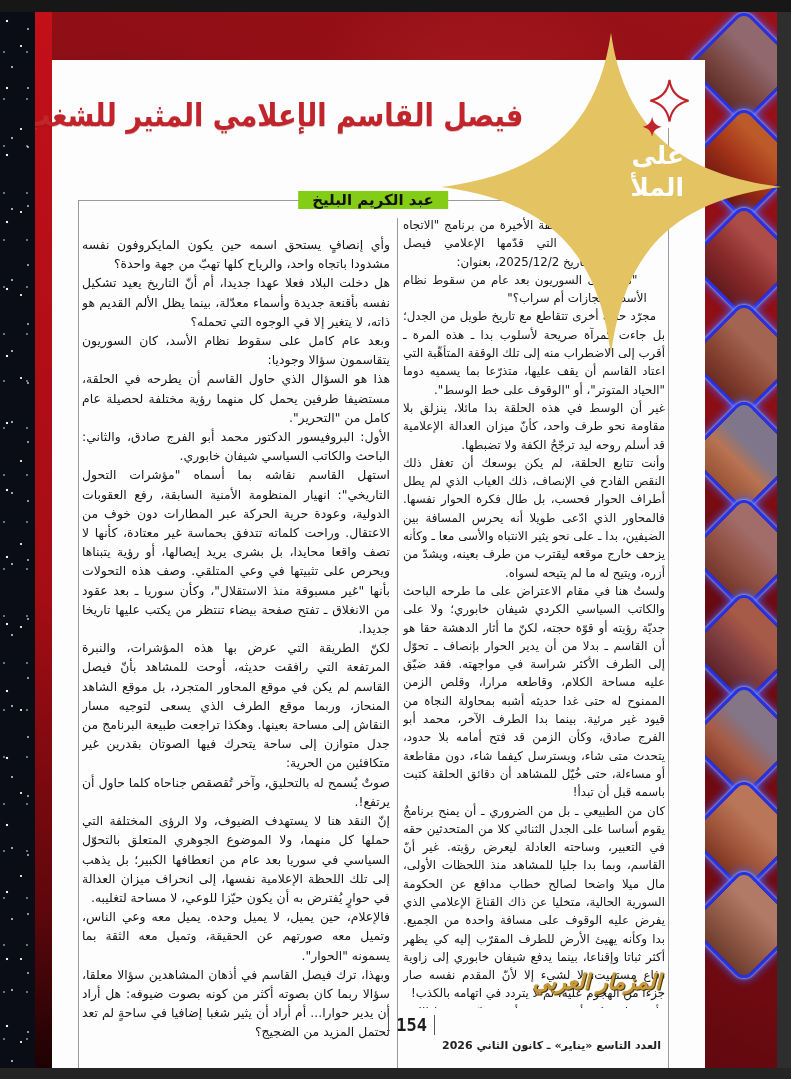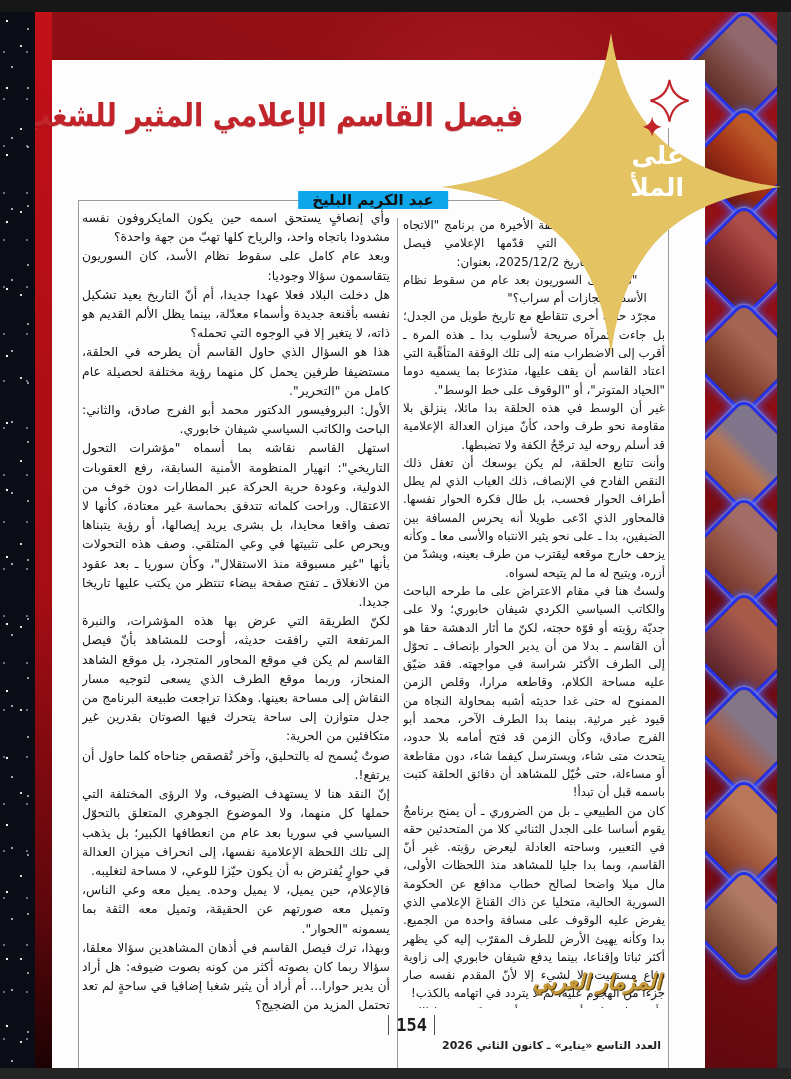--- a/index.html
+++ b/index.html
@@ -51,33 +51,33 @@
   
   .page{position:absolute;left:52px;top:60px;width:653px;height:1008px;background:#fdfdfd;z-index:3;}
   .page-title{
     position:absolute;right:182px;top:16px;direction:rtl;white-space:nowrap;
     font-size:31px;font-weight:bold;color:#c2242b;
     transform:scaleX(.88);transform-origin:right center;letter-spacing:-1px;
     text-shadow:0 1px 0 rgba(120,10,10,.25);
   }
   .author{
     position:absolute;left:321px;top:131px;transform:translateX(-50%);
-    background:#0ea5e9;padding:0 14px;direction:rtl;
+    background:#84cc16;padding:0 14px;direction:rtl;
     font-size:15px;font-weight:bold;color:#111;z-index:4;
   }
   .line{position:absolute;background:#9a9a9a;}
   .frame-top{left:26px;top:140px;width:590px;height:1px;}
   .frame-left{left:26px;top:140px;width:1px;height:868px;}
   .frame-right{left:616px;top:68px;width:1px;height:940px;}
   .col-divider{left:345px;top:158px;width:1px;height:852px;}
   
   .col{position:absolute;direction:rtl;text-align:justify;color:#161616;overflow:hidden;}
   .col p{margin:0;}
   .col-right{left:351px;top:156px;width:262px;height:792px;font-size:11.8px;line-height:18.3px;}
-  .col-left{left:30px;top:148px;width:308px;height:840px;font-size:12.4px;line-height:19.2px;}
+  .col-left{left:30px;top:175px;width:308px;height:840px;font-size:12.4px;line-height:19.2px;}
   .star-spacer{float:right;width:56px;height:118px;shape-outside:polygon(100% 0,0 0,100% 92%);}
   
   .footer{position:absolute;right:44px;bottom:16px;direction:rtl;text-align:left;z-index:4;}
   .footer .logo{
     display:block;text-align:right;padding-left:6px;
     font-family:"DejaVu Serif",serif;font-weight:bold;font-size:21px;font-style:italic;
     color:#c89a3a;text-shadow:1px 1px 0 #4a3408, 0 0 1px #7a5c10;white-space:nowrap;
   }
   .issue-line{display:flex;direction:ltr;align-items:center;gap:7px;margin-top:3px;justify-content:flex-end;}
   .vbar{width:1px;height:20px;background:#555;}
@@ -148,22 +148,22 @@
       <p>"ماذا جنى السوريون بعد عام من سقوط نظام الأسد... إنجازات أم سراب؟"</p>
       <p>مجرّد حلقة أخرى تتقاطع مع تاريخ طويل من الجدل؛ بل جاءت كمرآة صريحة لأسلوب بدا ـ هذه المرة ـ أقرب إلى الاضطراب منه إلى تلك الوقفة المتأهِّبة التي اعتاد القاسم أن يقف عليها، متذرّعا بما يسميه دوما "الحياد المتوتر"، أو "الوقوف على خط الوسط".</p>
       <p>غير أن الوسط في هذه الحلقة بدا مائلا، ينزلق بلا مقاومة نحو طرف واحد، كأنّ ميزان العدالة الإعلامية قد أسلم روحه ليد ترجّحُ الكفة ولا تضبطها.</p>
       <p>وأنت تتابع الحلقة، لم يكن بوسعك أن تغفل ذلك النقص الفادح في الإنصاف، ذلك الغياب الذي لم يطل أطراف الحوار فحسب، بل طال فكرة الحوار نفسها. فالمحاور الذي ادّعى طويلا أنه يحرس المسافة بين الضيفين، بدا ـ على نحو يثير الانتباه والأسى معا ـ وكأنه يزحف خارج موقعه ليقترب من طرف بعينه، ويشدّ من أزره، ويتيح له ما لم يتيحه لسواه.</p>
       <p>ولستُ هنا في مقام الاعتراض على ما طرحه الباحث والكاتب السياسي الكردي شيفان خابوري؛ ولا على جديّة رؤيته أو قوّة حجته، لكنّ ما أثار الدهشة حقا هو أن القاسم ـ بدلا من أن يدير الحوار بإنصاف ـ تحوّل إلى الطرف الأكثر شراسة في مواجهته. فقد ضيّق عليه مساحة الكلام، وقاطعه مرارا، وقلص الزمن الممنوح له حتى غدا حديثه أشبه بمحاولة النجاة من قيود غير مرئية. بينما بدا الطرف الآخر، محمد أبو الفرج صادق، وكأن الزمن قد فتح أمامه بلا حدود، يتحدث متى شاء، ويسترسل كيفما شاء، دون مقاطعة أو مساءلة، حتى خُيّل للمشاهد أن دقائق الحلقة كتبت باسمه قبل أن تبدأ!</p>
       <p>كان من الطبيعي ـ بل من الضروري ـ أن يمنح برنامجٌ يقوم أساسا على الجدل الثنائي كلا من المتحدثين حقه في التعبير، وساحته العادلة ليعرض رؤيته. غير أنّ القاسم، وبما بدا جليا للمشاهد منذ اللحظات الأولى، مال ميلا واضحا لصالح خطاب مدافع عن الحكومة السورية الحالية، متخليا عن ذاك القناعَ الإعلامي الذي يفرض عليه الوقوف على مسافة واحدة من الجميع. بدا وكأنه يهيئ الأرض للطرف المقرّب إليه كي يظهر أكثر ثباتا وإقناعا، بينما يدفع شيفان خابوري إلى زاوية دفاع مستميت، لا لشيء إلا لأنّ المقدم نفسه صار جزءا من الهجوم عليه، ثم لا يتردد في اتهامه بالكذب!</p>
       <p>فأي عدل يمكن أن يَنبت في أرضٍ رجّحت فيها الكفة قبل أن يبدأ النقاش؟</p>
     </div>
   <div class="col col-left" id="col-left">
       <p>وأي إنصافٍ يستحق اسمه حين يكون المايكروفون نفسه مشدودا باتجاه واحد، والرياح كلها تهبّ من جهة واحدة؟</p>
+      <p>هل دخلت البلاد فعلا عهدا جديدا، أم أنّ التاريخ يعيد تشكيل نفسه بأقنعة جديدة وأسماء معدّلة، بينما يظل الألم القديم هو ذاته، لا يتغير إلا في الوجوه التي تحمله؟</p>
       <p>وبعد عام كامل على سقوط نظام الأسد، كان السوريون يتقاسمون سؤالا وجوديا:</p>
-      <p>هل دخلت البلاد فعلا عهدا جديدا، أم أنّ التاريخ يعيد تشكيل نفسه بأقنعة جديدة وأسماء معدّلة، بينما يظل الألم القديم هو ذاته، لا يتغير إلا في الوجوه التي تحمله؟</p>
       <p>هذا هو السؤال الذي حاول القاسم أن يطرحه في الحلقة، مستضيفا طرفين يحمل كل منهما رؤية مختلفة لحصيلة عام كامل من "التحرير".</p>
       <p>الأول: البروفيسور الدكتور محمد أبو الفرج صادق، والثاني: الباحث والكاتب السياسي شيفان خابوري.</p>
       <p>استهل القاسم نقاشه بما أسماه "مؤشرات التحول التاريخي": انهيار المنظومة الأمنية السابقة، رفع العقوبات الدولية، وعودة حرية الحركة عبر المطارات دون خوف من الاعتقال. وراحت كلماته تتدفق بحماسة غير معتادة، كأنها لا تصف واقعا محايدا، بل بشرى يريد إيصالها، أو رؤية يتبناها ويحرص على تثبيتها في وعي المتلقي. وصف هذه التحولات بأنها "غير مسبوقة منذ الاستقلال"، وكأن سوريا ـ بعد عقود من الانغلاق ـ تفتح صفحة بيضاء تنتظر من يكتب عليها تاريخا جديدا.</p>
       <p>لكنّ الطريقة التي عرض بها هذه المؤشرات، والنبرة المرتفعة التي رافقت حديثه، أوحت للمشاهد بأنّ فيصل القاسم لم يكن في موقع المحاور المتجرد، بل موقع الشاهد المنحاز، وربما موقع الطرف الذي يسعى لتوجيه مسار النقاش إلى مساحة بعينها. وهكذا تراجعت طبيعة البرنامج من جدل متوازن إلى ساحة يتحرك فيها الصوتان بقدرين غير متكافئين من الحرية:</p>
       <p>صوتٌ يُسمح له بالتحليق، وآخر تُقصقص جناحاه كلما حاول أن يرتفع!.</p>
       <p>إنّ النقد هنا لا يستهدف الضيوف، ولا الرؤى المختلفة التي حملها كل منهما، ولا الموضوع الجوهري المتعلق بالتحوّل السياسي في سوريا بعد عام من انعطافها الكبير؛ بل يذهب إلى تلك اللحظة الإعلامية نفسها، إلى انحراف ميزان العدالة في حوارٍ يُفترض به أن يكون حيّزا للوعي، لا مساحة لتغليبه.</p>
       <p>فالإعلام، حين يميل، لا يميل وحده. يميل معه وعي الناس، وتميل معه صورتهم عن الحقيقة، وتميل معه الثقة بما يسمونه "الحوار".</p>
       <p>وبهذا، ترك فيصل القاسم في أذهان المشاهدين سؤالا معلقا، سؤالا ربما كان بصوته أكثر من كونه بصوت ضيوفه: هل أراد أن يدير حوارا... أم أراد أن يثير شغبا إضافيا في ساحةٍ لم تعد تحتمل المزيد من الضجيج؟</p>
     </div>
 

